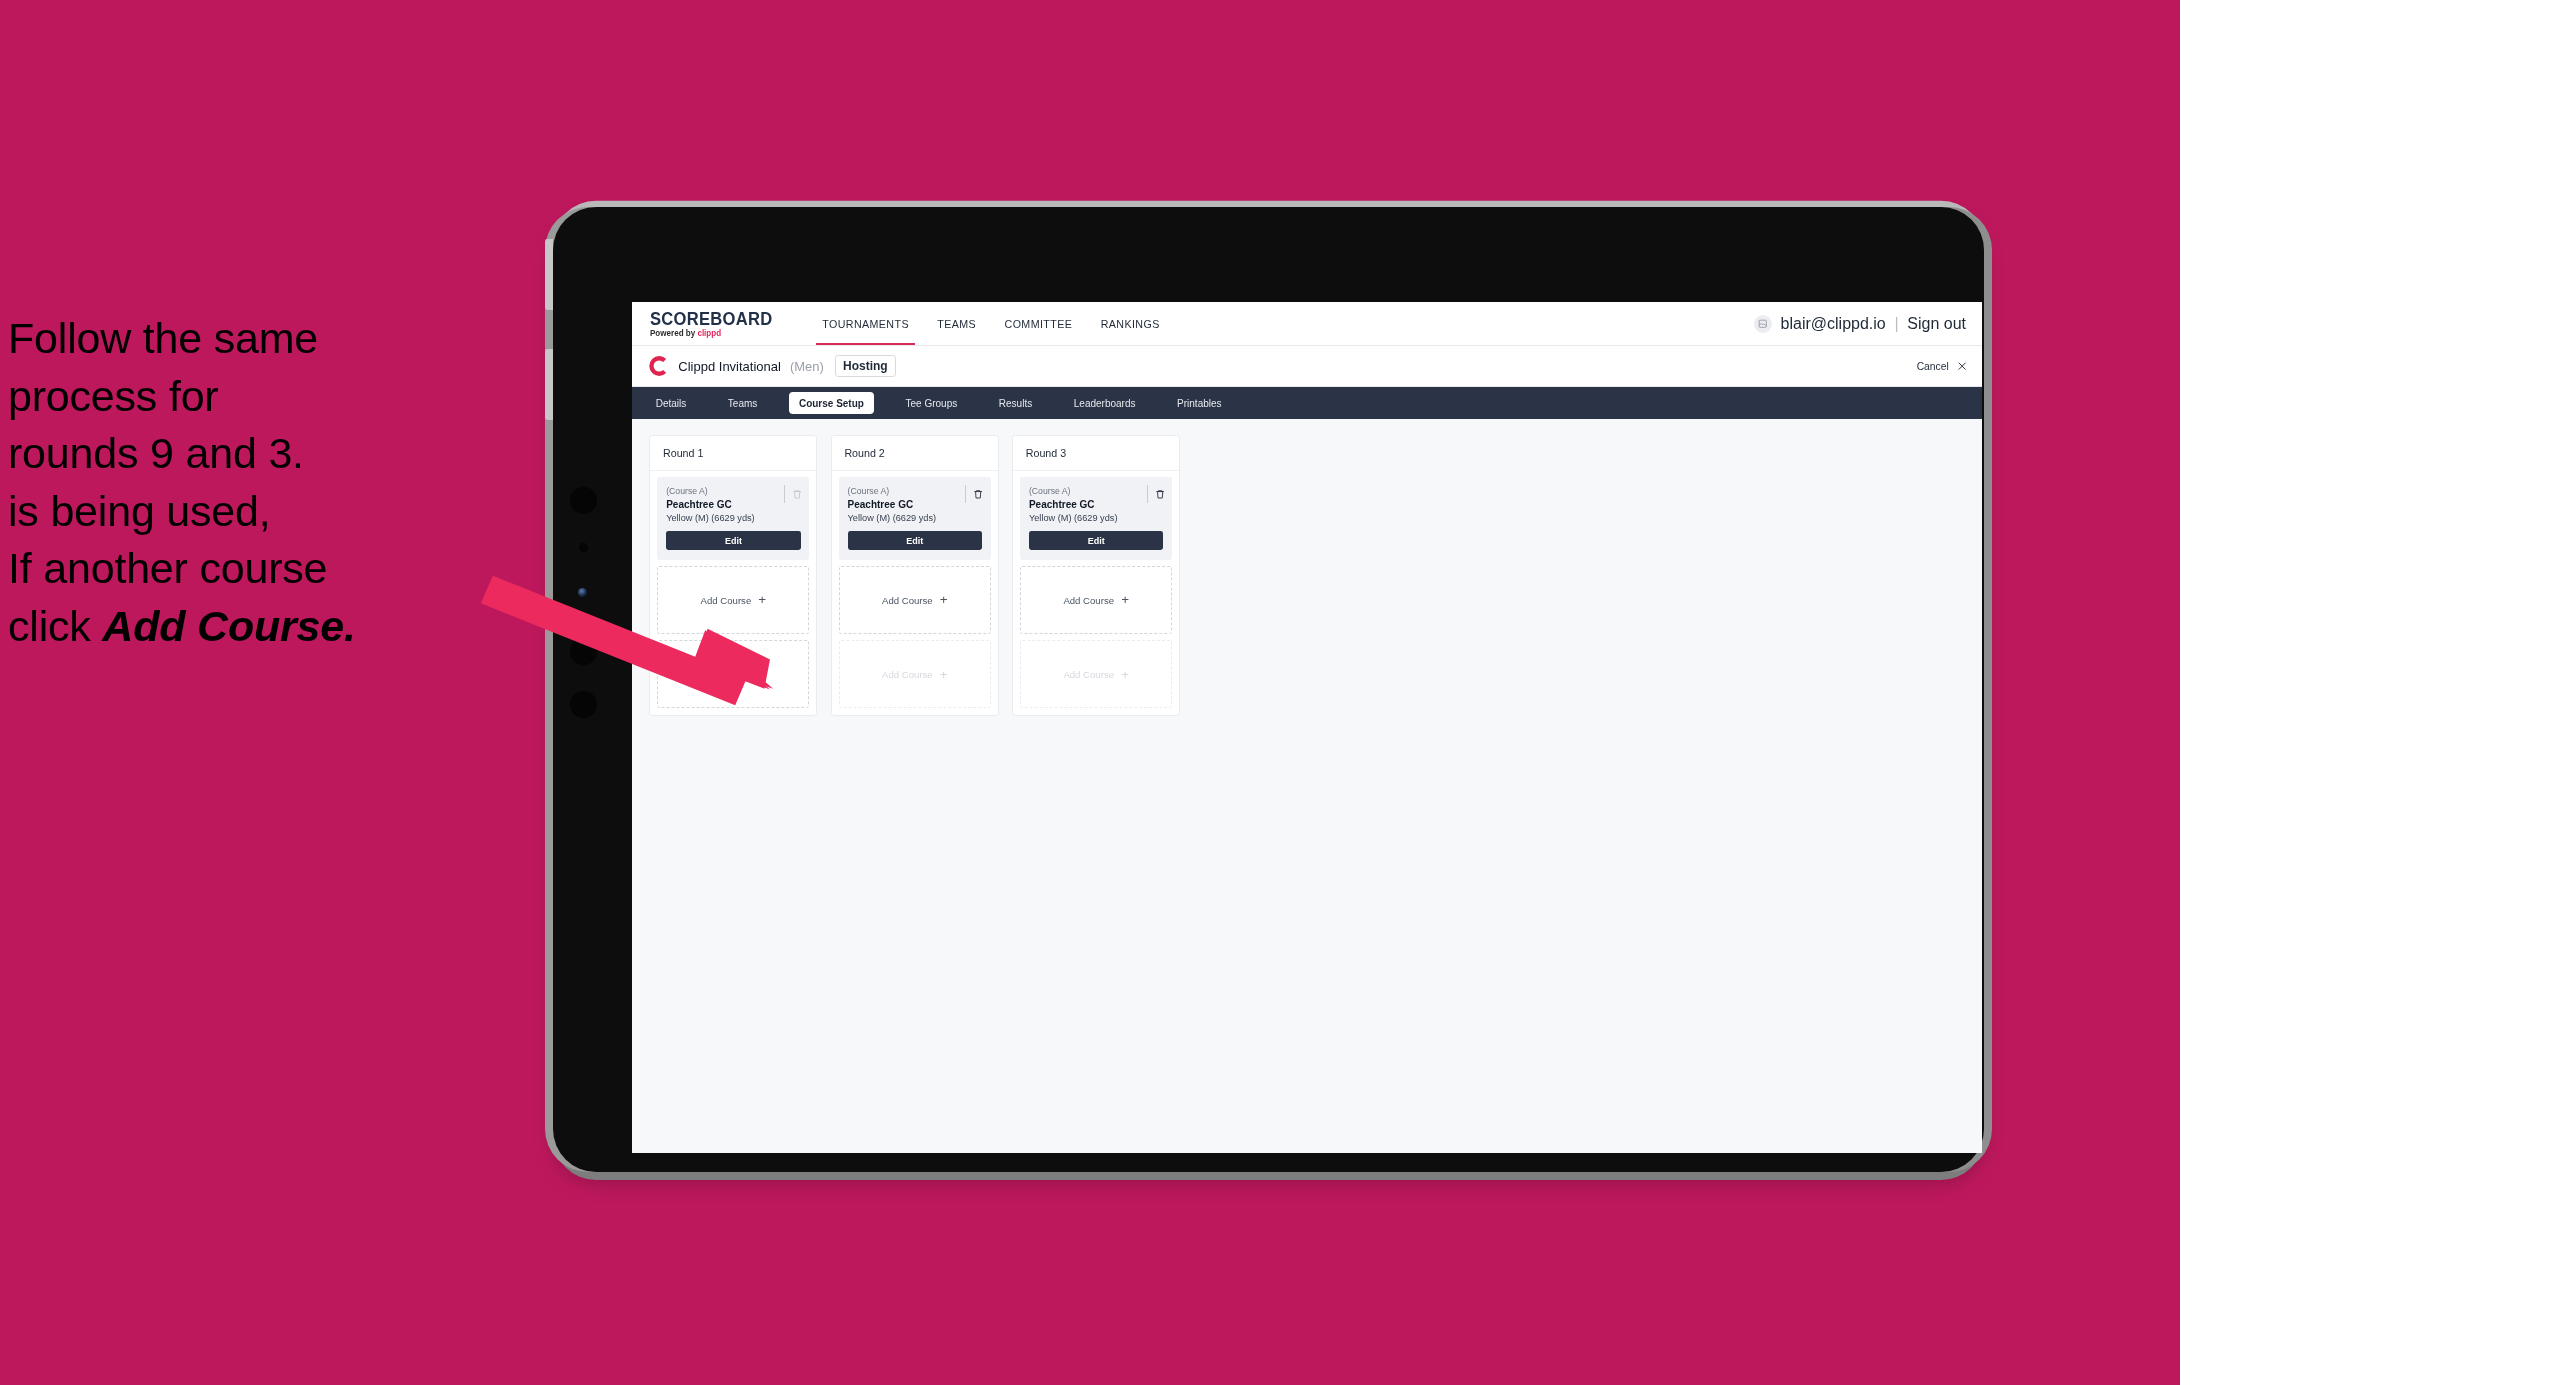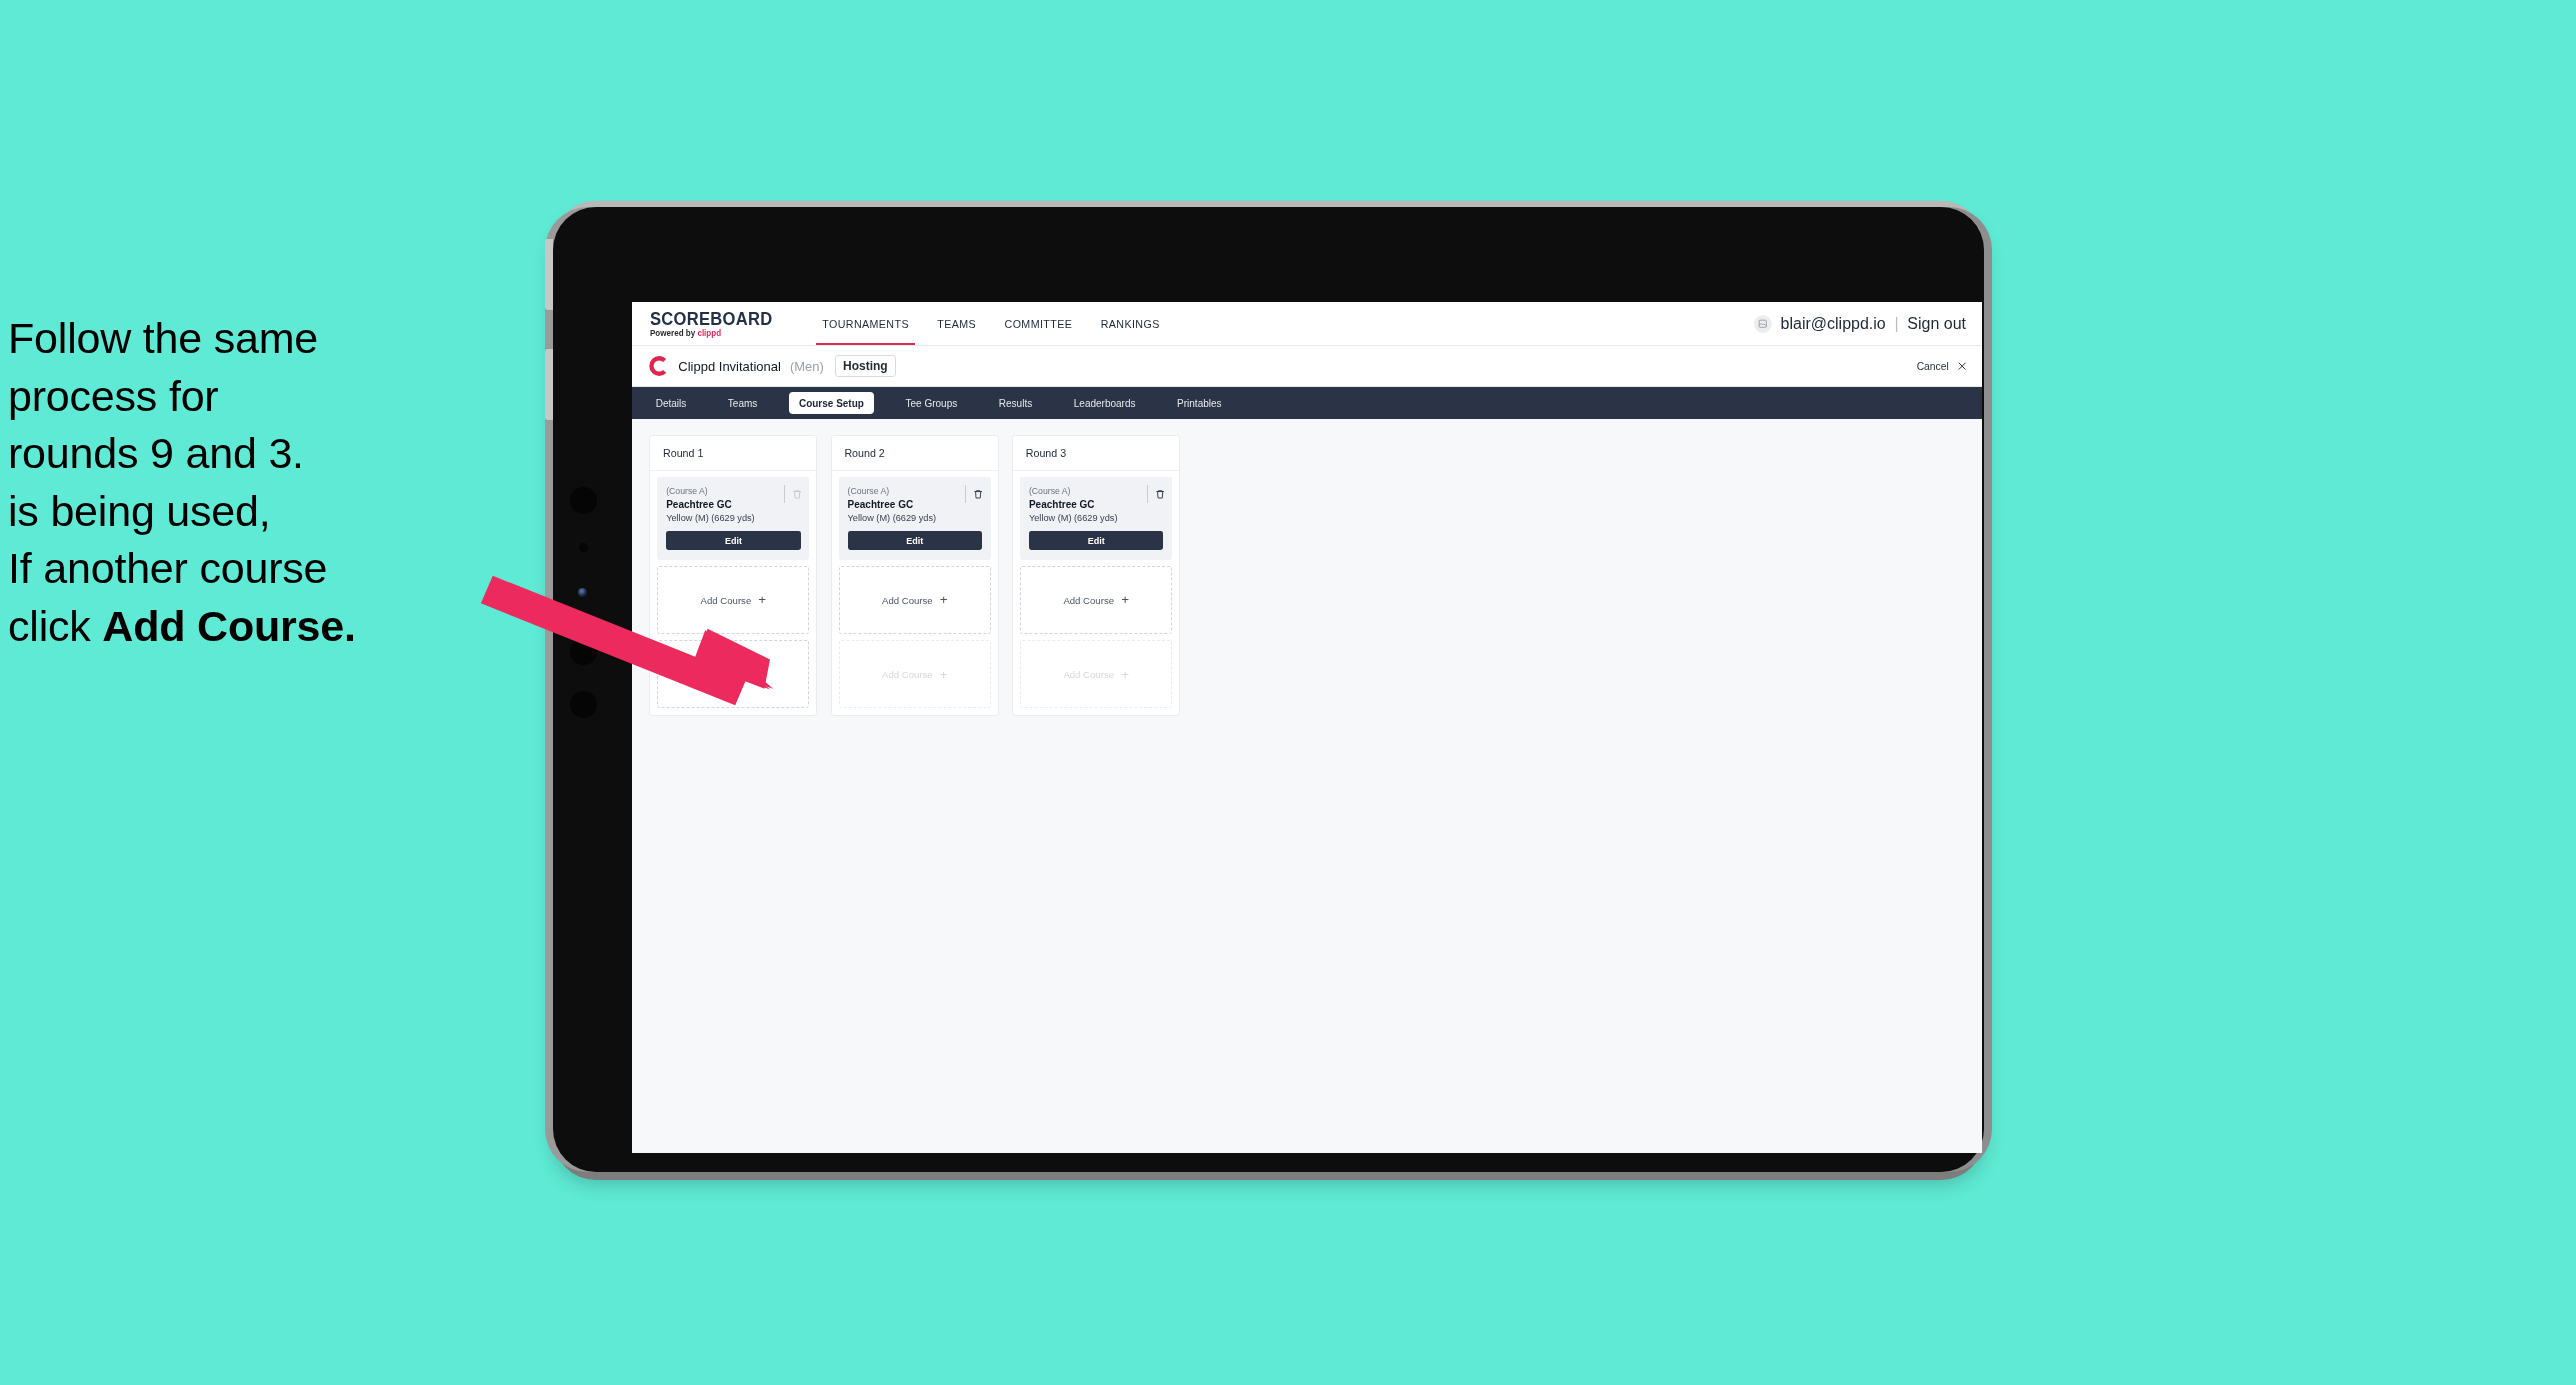--- a/index.html
+++ b/index.html
@@ -2,34 +2,34 @@
 <html style="font-size:12.6px"><head>
 <meta charset="utf-8">
 <style>
   * { box-sizing: border-box; margin: 0; padding: 0; }
   html, body {
     width: 2576px; height: 1386px;
     background: #ffffff;
     font-family: "Liberation Sans", sans-serif;
     overflow: hidden;
   }
-  #stage { position: relative; width: 2576px; height: 1386px; background:#5eead4; }
+  #stage { position: relative; width: 2180px; height: 1386px; background:#be185d; }
 
   
   #instructions {
     position: absolute;
     left: 8px; top: 310px;
     width: 505px;
     font-size: 43px;
     line-height: 1.34;
     color: #000000;
     font-weight: 400;
     letter-spacing: -0.2px;
   }
-  #instructions .strong { font-weight: 700; }
+  #instructions .strong { font-weight: 700; font-style: italic; }
 
   
   #arrow { position: absolute; left: 0; top: 0; width: 2576px; height: 1386px; pointer-events: none; }
 
   
   #tablet {
     position: absolute;
     left: 553px; top: 207px;
     width: 1431px; height: 965px;
     background: #0d0d0d;

